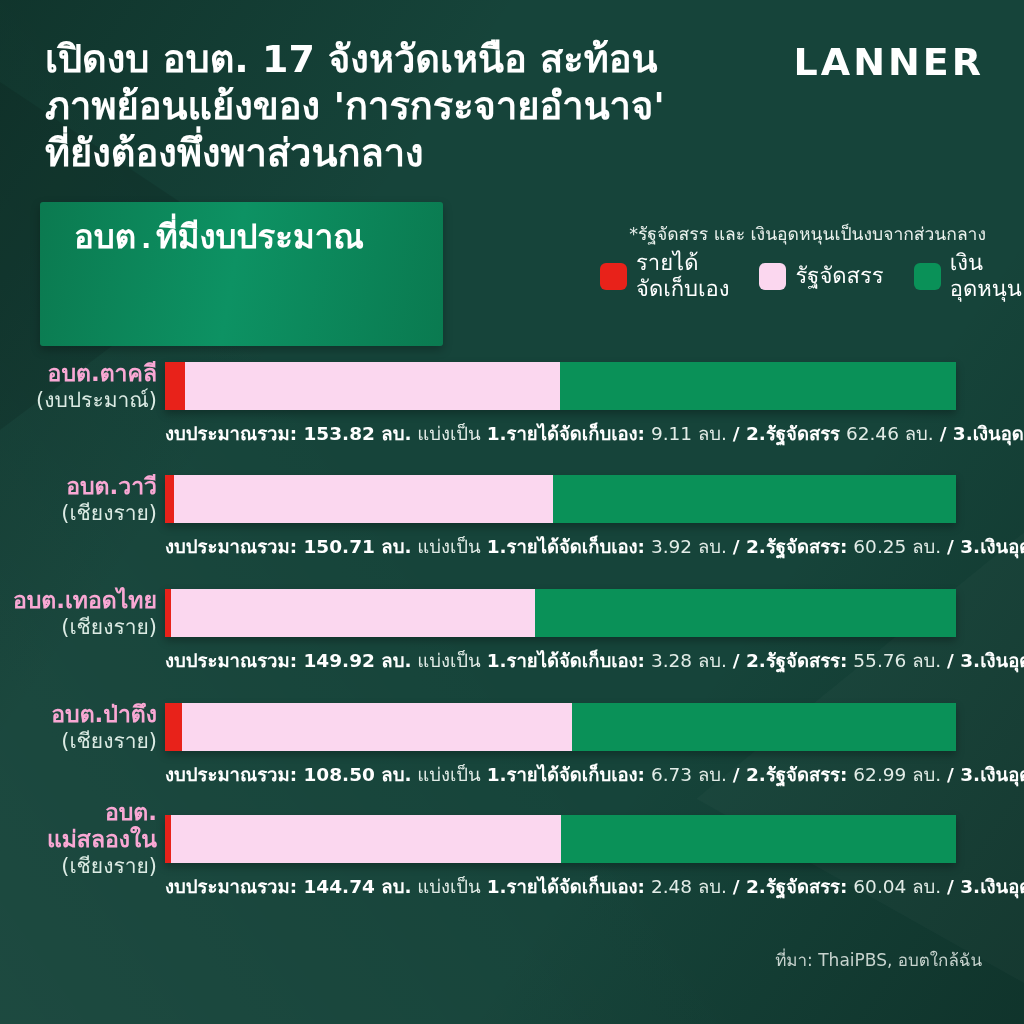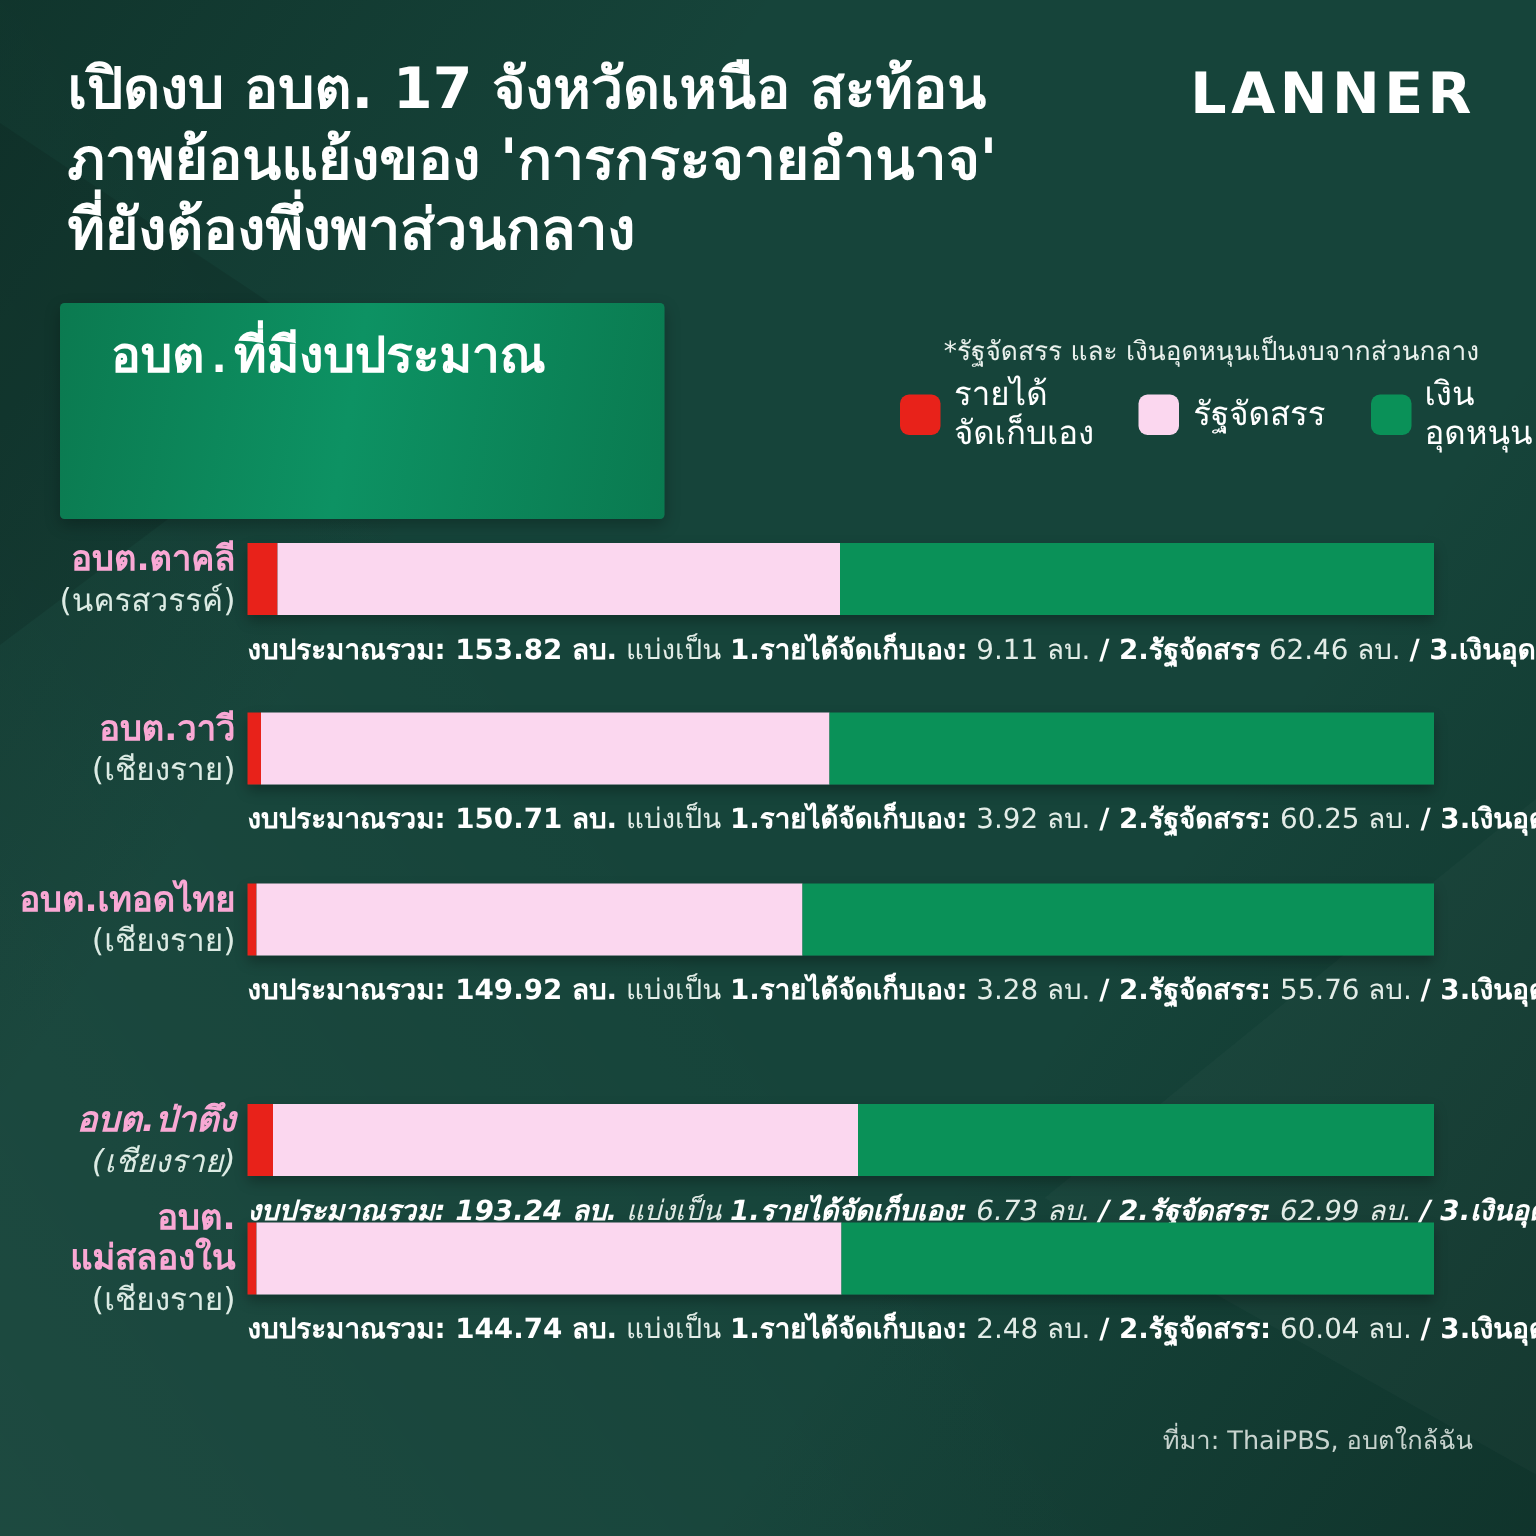--- a/index.html
+++ b/index.html
@@ -130,21 +130,21 @@
   <div class="legend-item">
     <span class="legend-swatch" style="background: rgb(10, 145, 88);"></span>
     <span class="legend-label">เงิน
 อุดหนุน</span>
   </div>
 </div>
 
 <div class="row" style="top: 362px;">
   <div class="row-label">
     <div class="row-name">อบต.ตาคลี</div>
-    <div class="row-province">(นครสวรรค์)</div>
+    <div class="row-province">(งบประมาณ์)</div>
   </div>
   <div class="bar">
     <div class="seg" style="width: 2.5%; background: rgb(232, 34, 26);"></div>
     <div class="seg" style="width: 47.4%; background: rgb(251, 215, 239);"></div>
     <div class="seg" style="width: 50.1%; background: rgb(10, 145, 88);"></div>
   </div>
   <div class="caption"><b>งบประมาณรวม: 153.82 ลบ.</b><span> แบ่งเป็น </span><b>1.รายได้จัดเก็บเอง:</b><span> 9.11 ลบ. </span><b>/ 2.รัฐจัดสรร</b><span> 62.46 ลบ. </span><b>/ 3.เงินอุดหนุน:</b></div>
 </div>
 
 <div class="row" style="top: 475px;">
@@ -166,31 +166,31 @@
     <div class="row-province">(เชียงราย)</div>
   </div>
   <div class="bar">
     <div class="seg" style="width: 0.7%; background: rgb(232, 34, 26);"></div>
     <div class="seg" style="width: 46.1%; background: rgb(251, 215, 239);"></div>
     <div class="seg" style="width: 53.2%; background: rgb(10, 145, 88);"></div>
   </div>
   <div class="caption"><b>งบประมาณรวม: 149.92 ลบ.</b><span> แบ่งเป็น </span><b>1.รายได้จัดเก็บเอง:</b><span> 3.28 ลบ. </span><b>/ 2.รัฐจัดสรร:</b><span> 55.76 ลบ. </span><b>/ 3.เงินอุดหนุน:</b></div>
 </div>
 
-<div class="row" style="top: 736px; font-style: italic;">
+<div class="row" style="top: 703px;">
   <div class="row-label">
     <div class="row-name">อบต.ป่าตึง</div>
     <div class="row-province">(เชียงราย)</div>
   </div>
   <div class="bar">
     <div class="seg" style="width: 2.1%; background: rgb(232, 34, 26);"></div>
     <div class="seg" style="width: 49.4%; background: rgb(251, 215, 239);"></div>
     <div class="seg" style="width: 48.5%; background: rgb(10, 145, 88);"></div>
   </div>
-  <div class="caption"><b>งบประมาณรวม: 193.24 ลบ.</b><span> แบ่งเป็น </span><b>1.รายได้จัดเก็บเอง:</b><span> 6.73 ลบ. </span><b>/ 2.รัฐจัดสรร:</b><span> 62.99 ลบ. </span><b>/ 3.เงินอุดหนุน:</b></div>
+  <div class="caption"><b>งบประมาณรวม: 108.50 ลบ.</b><span> แบ่งเป็น </span><b>1.รายได้จัดเก็บเอง:</b><span> 6.73 ลบ. </span><b>/ 2.รัฐจัดสรร:</b><span> 62.99 ลบ. </span><b>/ 3.เงินอุดหนุน:</b></div>
 </div>
 
 <div class="row" style="top: 815px;">
   <div class="row-label">
     <div class="row-name">อบต.
 แม่สลองใน</div>
     <div class="row-province">(เชียงราย)</div>
   </div>
   <div class="bar">
     <div class="seg" style="width: 0.7%; background: rgb(232, 34, 26);"></div>

